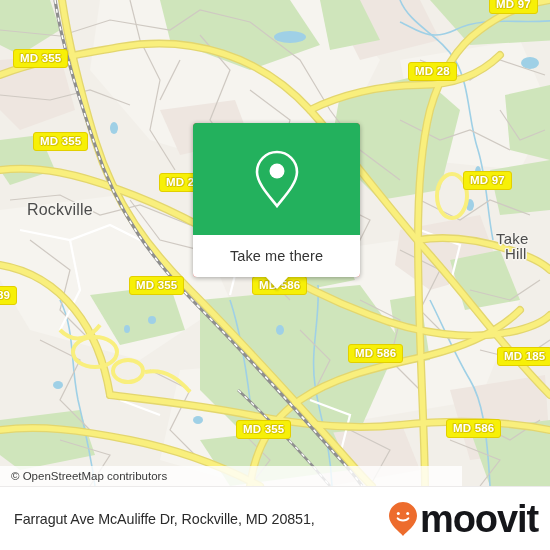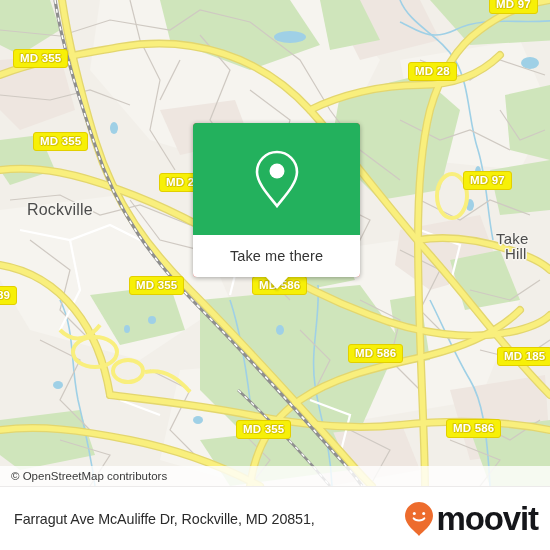--- a/index.html
+++ b/index.html
@@ -100,21 +100,21 @@
     border-right: 12px solid transparent;
     border-top: 13px solid #fff;
     filter: drop-shadow(0 2px 1px rgba(0,0,0,.18));
   }
 
   
   #attribution {
     position: absolute;
     left: 0;
     top: 466px;
-    width: 550px;
+    width: 462px;
     height: 20px;
     background: rgba(255,255,255,.80);
     display: flex;
     align-items: center;
     z-index: 30;
   }
   #attribution span {
     padding-left: 11px;
     font-size: 11.5px;
     color: #3a3a3a;
@@ -139,21 +139,21 @@
     line-height: 20px;
     letter-spacing: -.1px;
   }
   #footer-logo {
     display: flex;
     align-items: center;
     gap: 2px;
   }
   #moovit-word {
     color: #15161a;
-    font-size: 33px;
+    font-size: 38px;
     font-weight: bold;
     letter-spacing: -1.1px;
     line-height: 30px;
   }
 </style>
 </head>
 <body>
 
 <div id="app">
 

